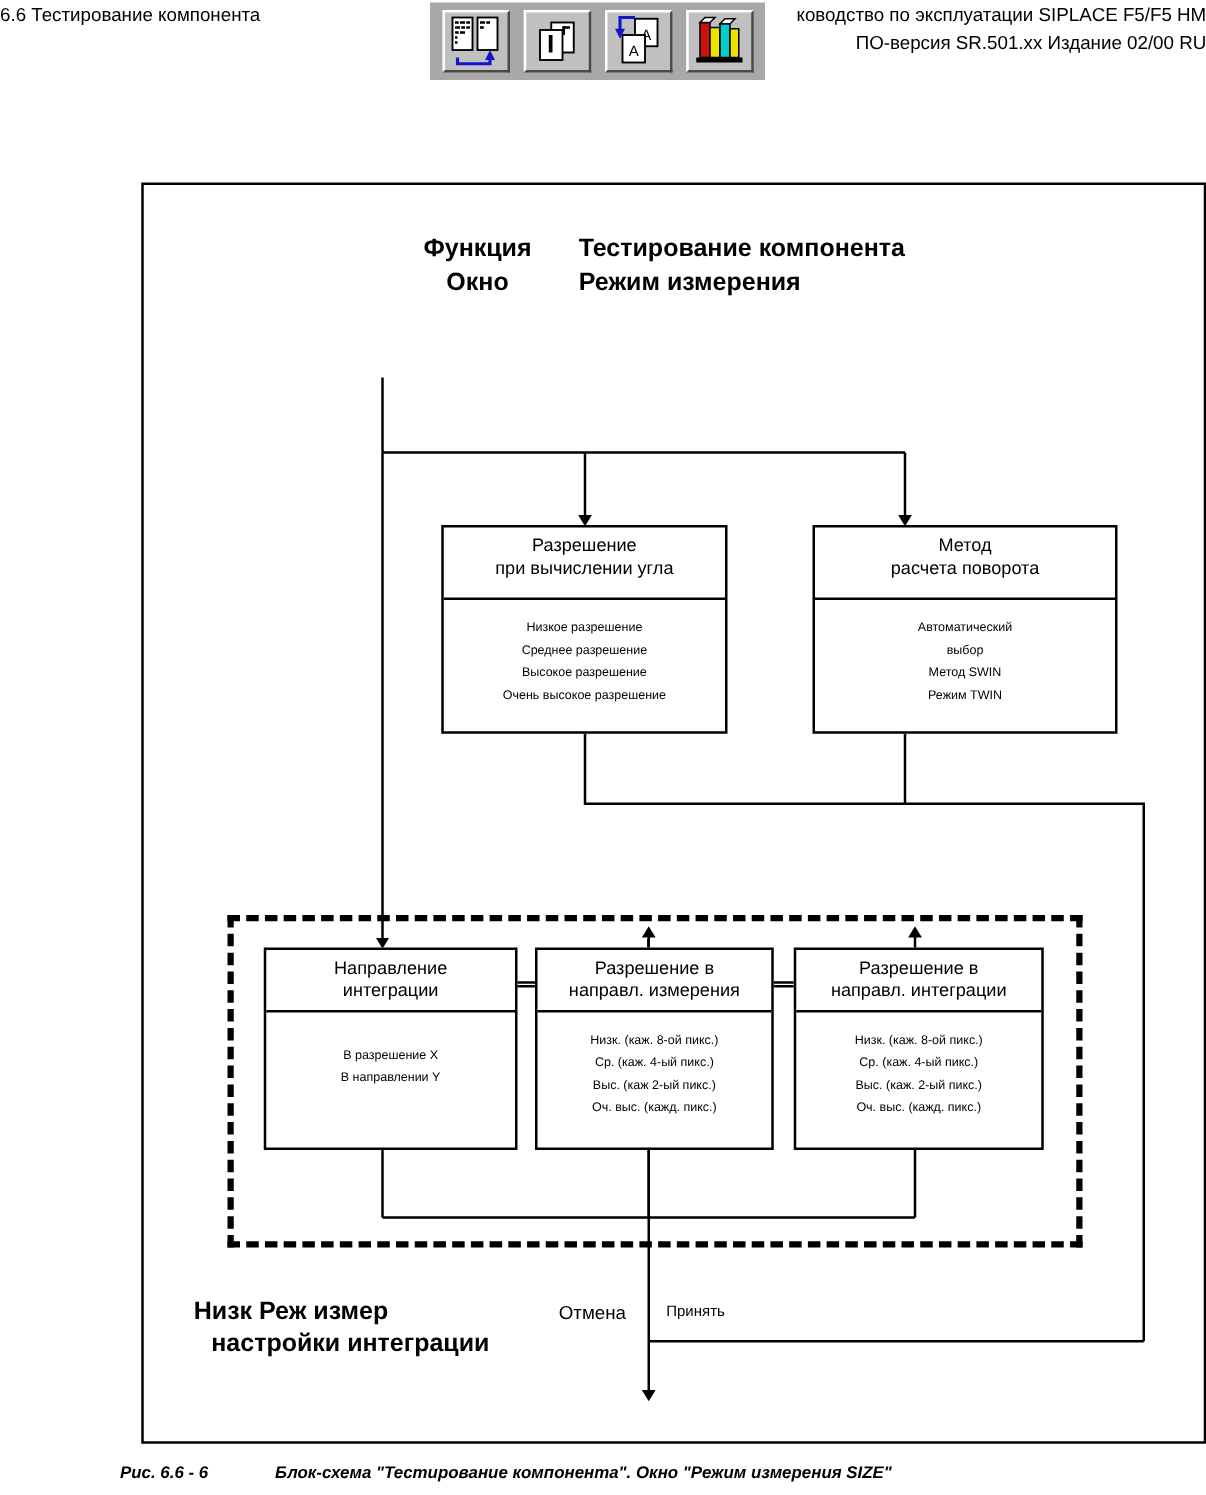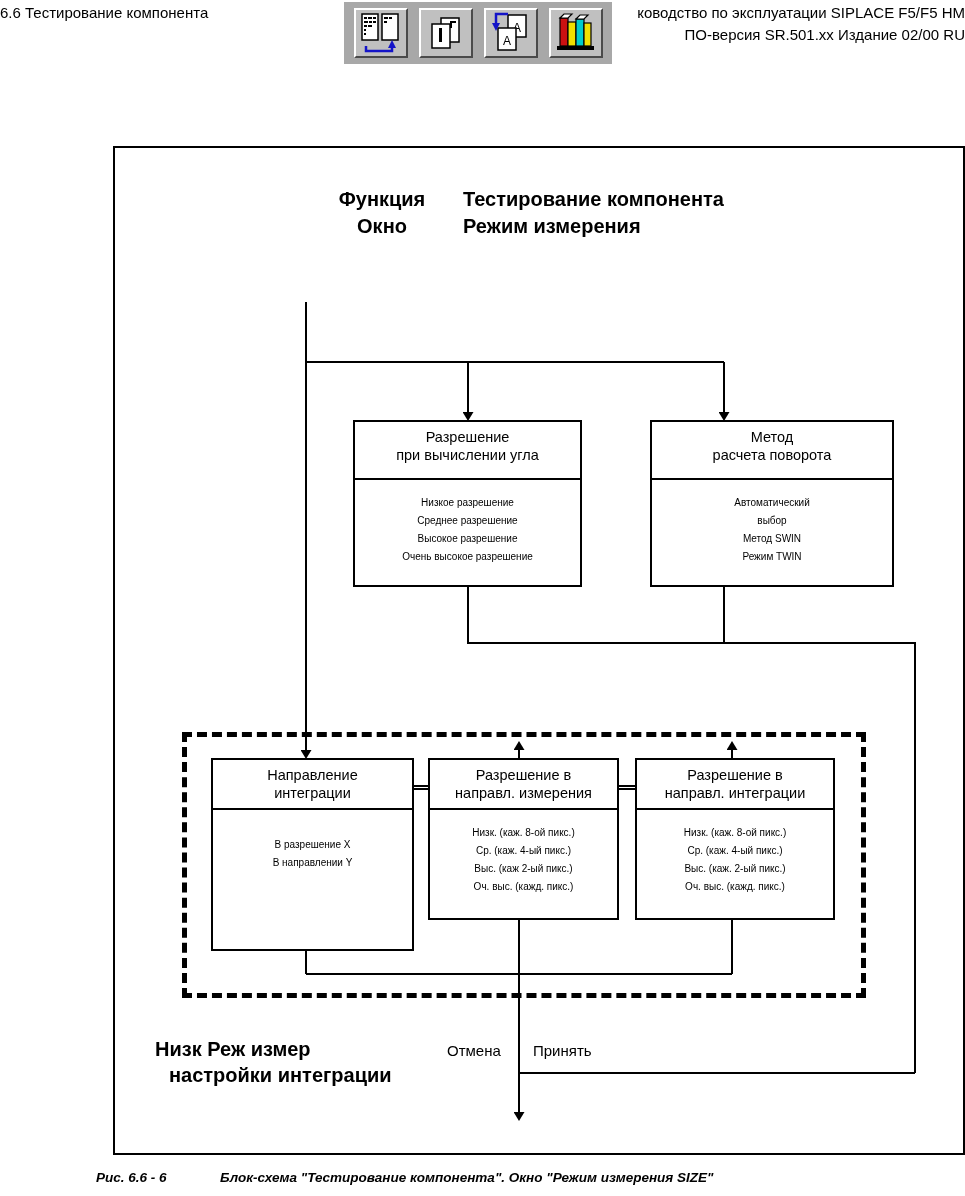--- a/index.html
+++ b/index.html
@@ -117,21 +117,21 @@
     text-align: center;
     font-size: 10px;
     line-height: 18px;
     padding: 14px 4px 4px 4px;
     box-sizing: border-box;
   }
 
   
   #box-angle-res   { left: 238px; top: 272px; width: 229px; height: 167px; }
   #box-rot-method  { left: 495px; top: 272px; width: 244px; height: 167px; margin-left: 40px; }
-  #box-int-dir     { left:  96px; top: 610px; width: 203px; height: 193px; }
+  #box-int-dir     { left:  96px; top: 610px; width: 203px; height: 162px; }
   #box-meas-res    { left: 313px; top: 610px; width: 191px; height: 162px; }
   #box-int-res     { left: 520px; top: 610px; width: 200px; height: 162px; }
 
   #box-angle-res .head, #box-rot-method .head { height: 58px; }
   #box-int-dir .head, #box-meas-res .head, #box-int-res .head { height: 50px; }
 
   
   .dashed-group {
     position: absolute;
     left: 67px;
@@ -166,21 +166,21 @@
     position: absolute;
     left: 332px;
     top: 894px;
     font-size: 15px;
     white-space: nowrap;
   }
   .btn-accept {
     position: absolute;
     left: 418px;
     top: 894px;
-    font-size: 15px;
+    font-size: 12px;
     white-space: nowrap;
   }
 
   
   .caption {
     position: absolute;
     left: 96px;
     top: 1170px;
     width: 852px;
     font-size: 13.5px;

